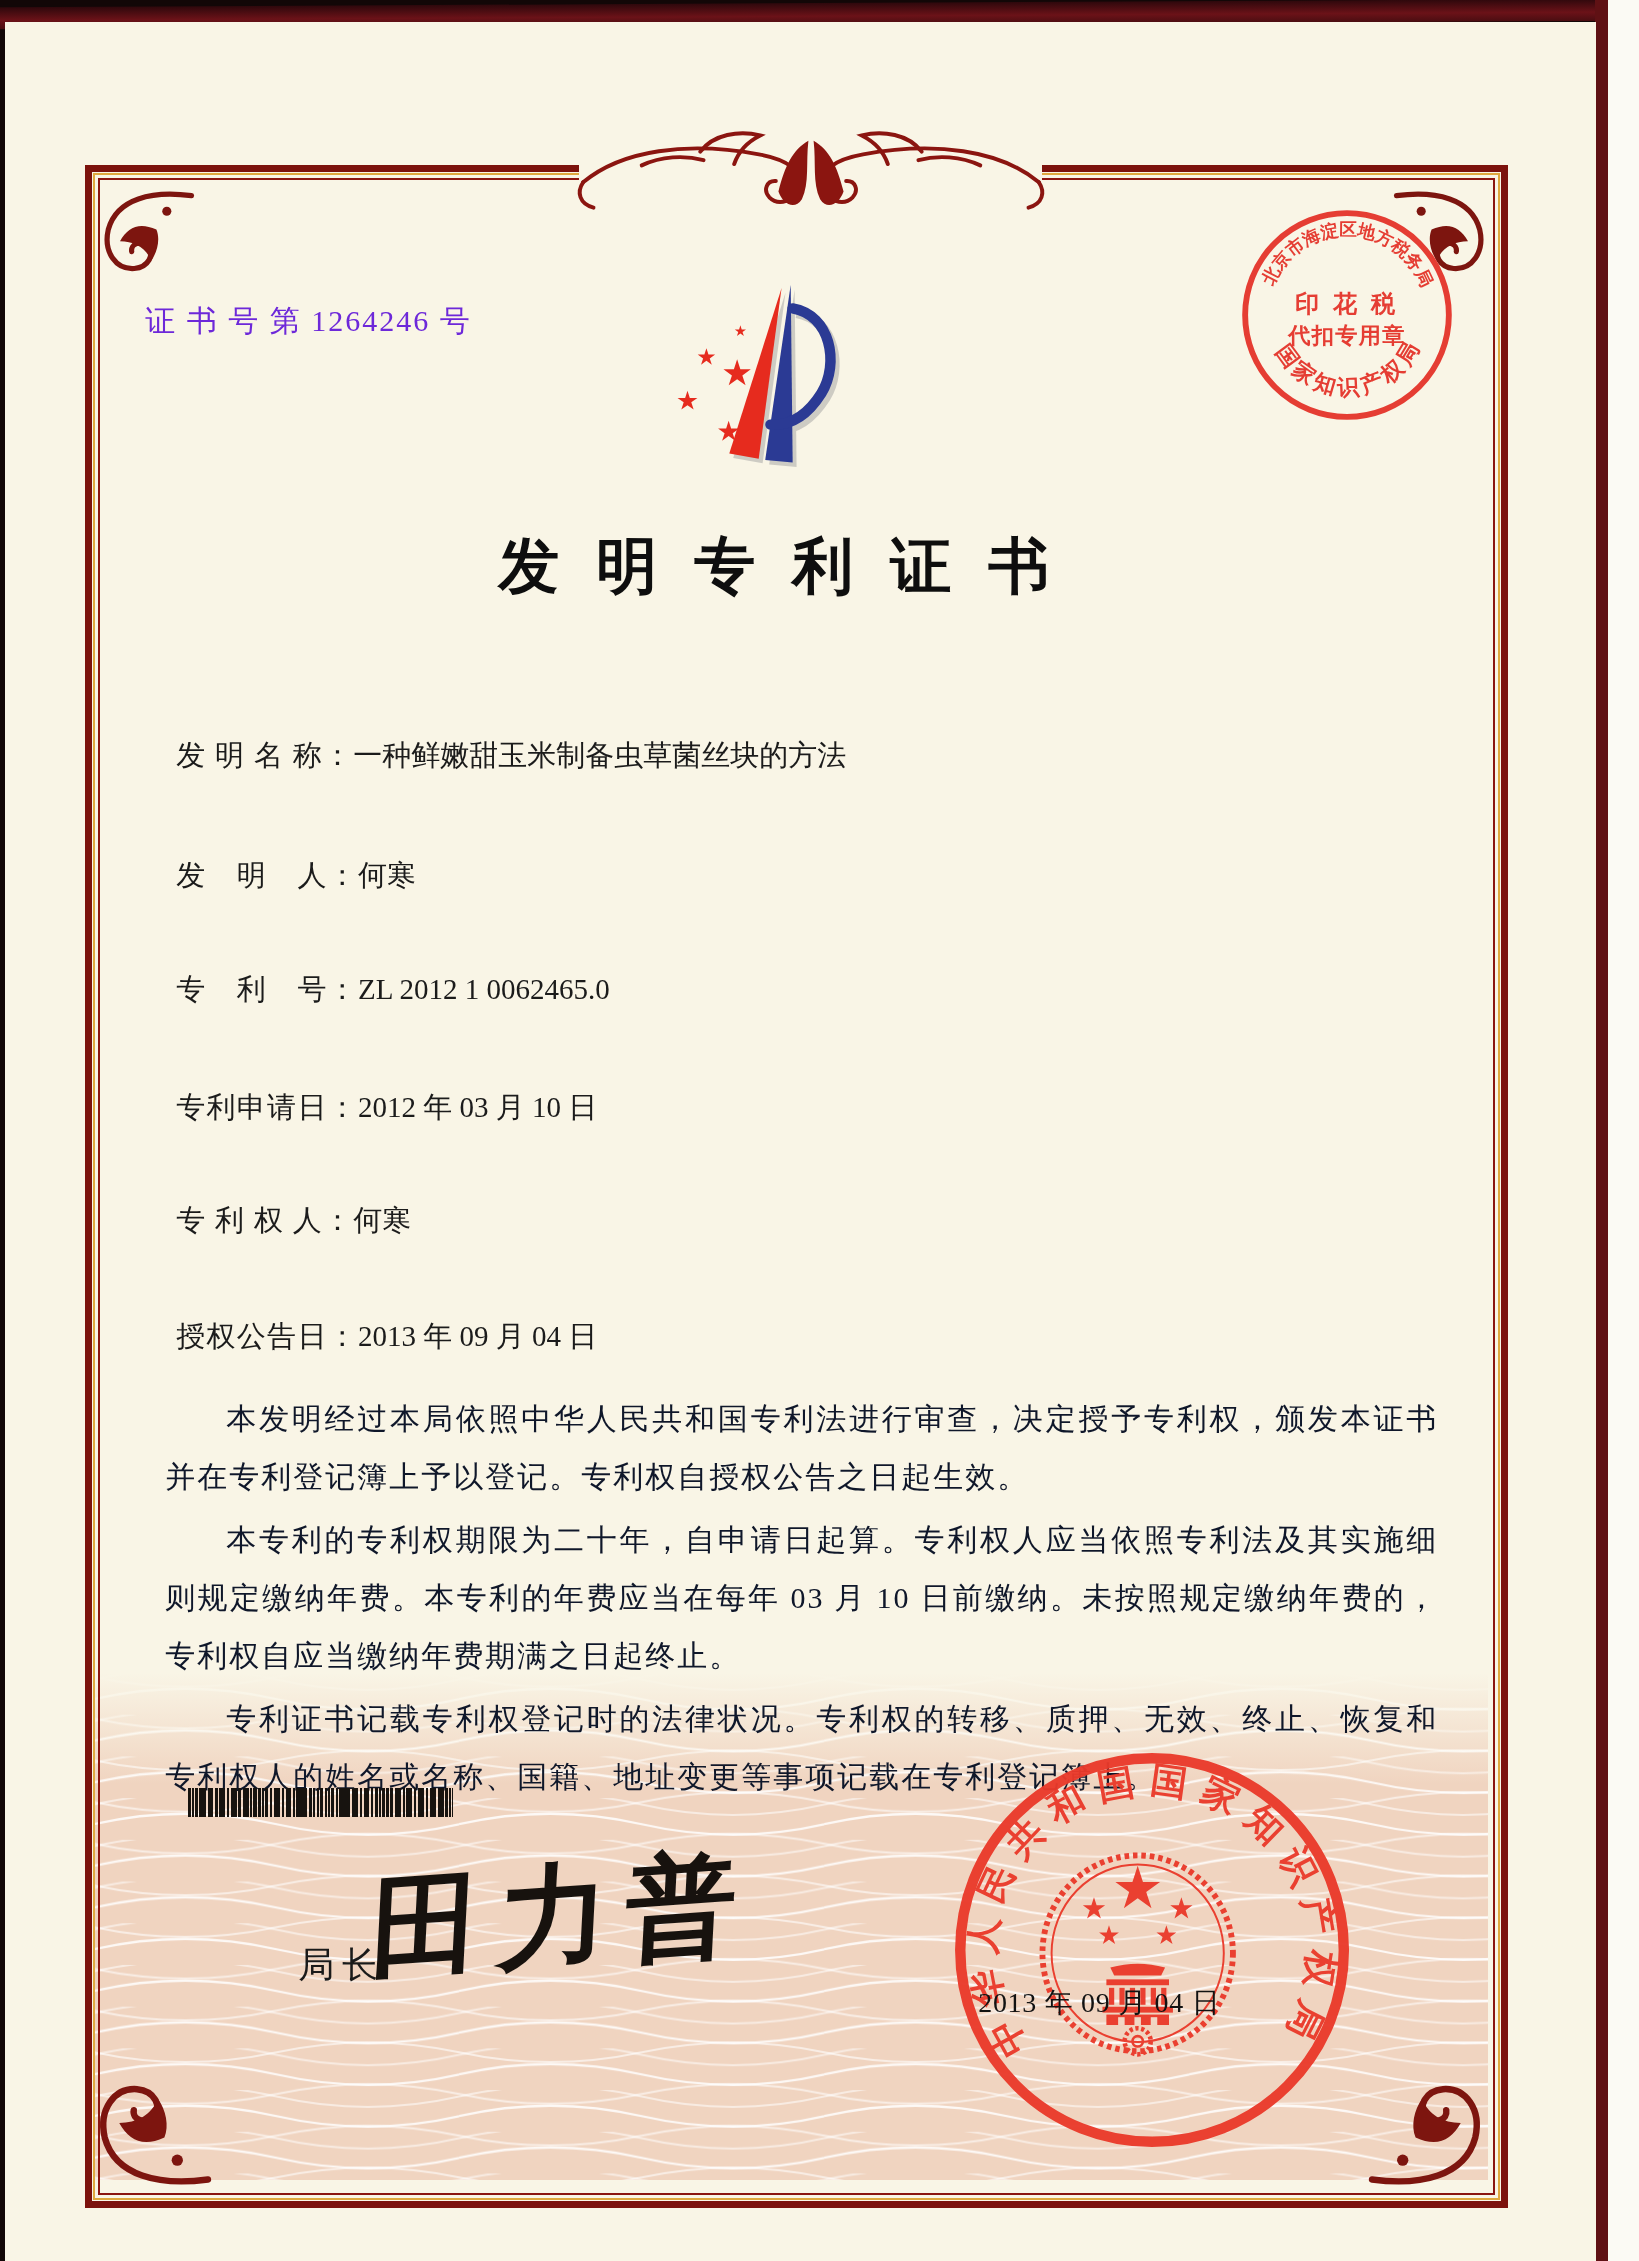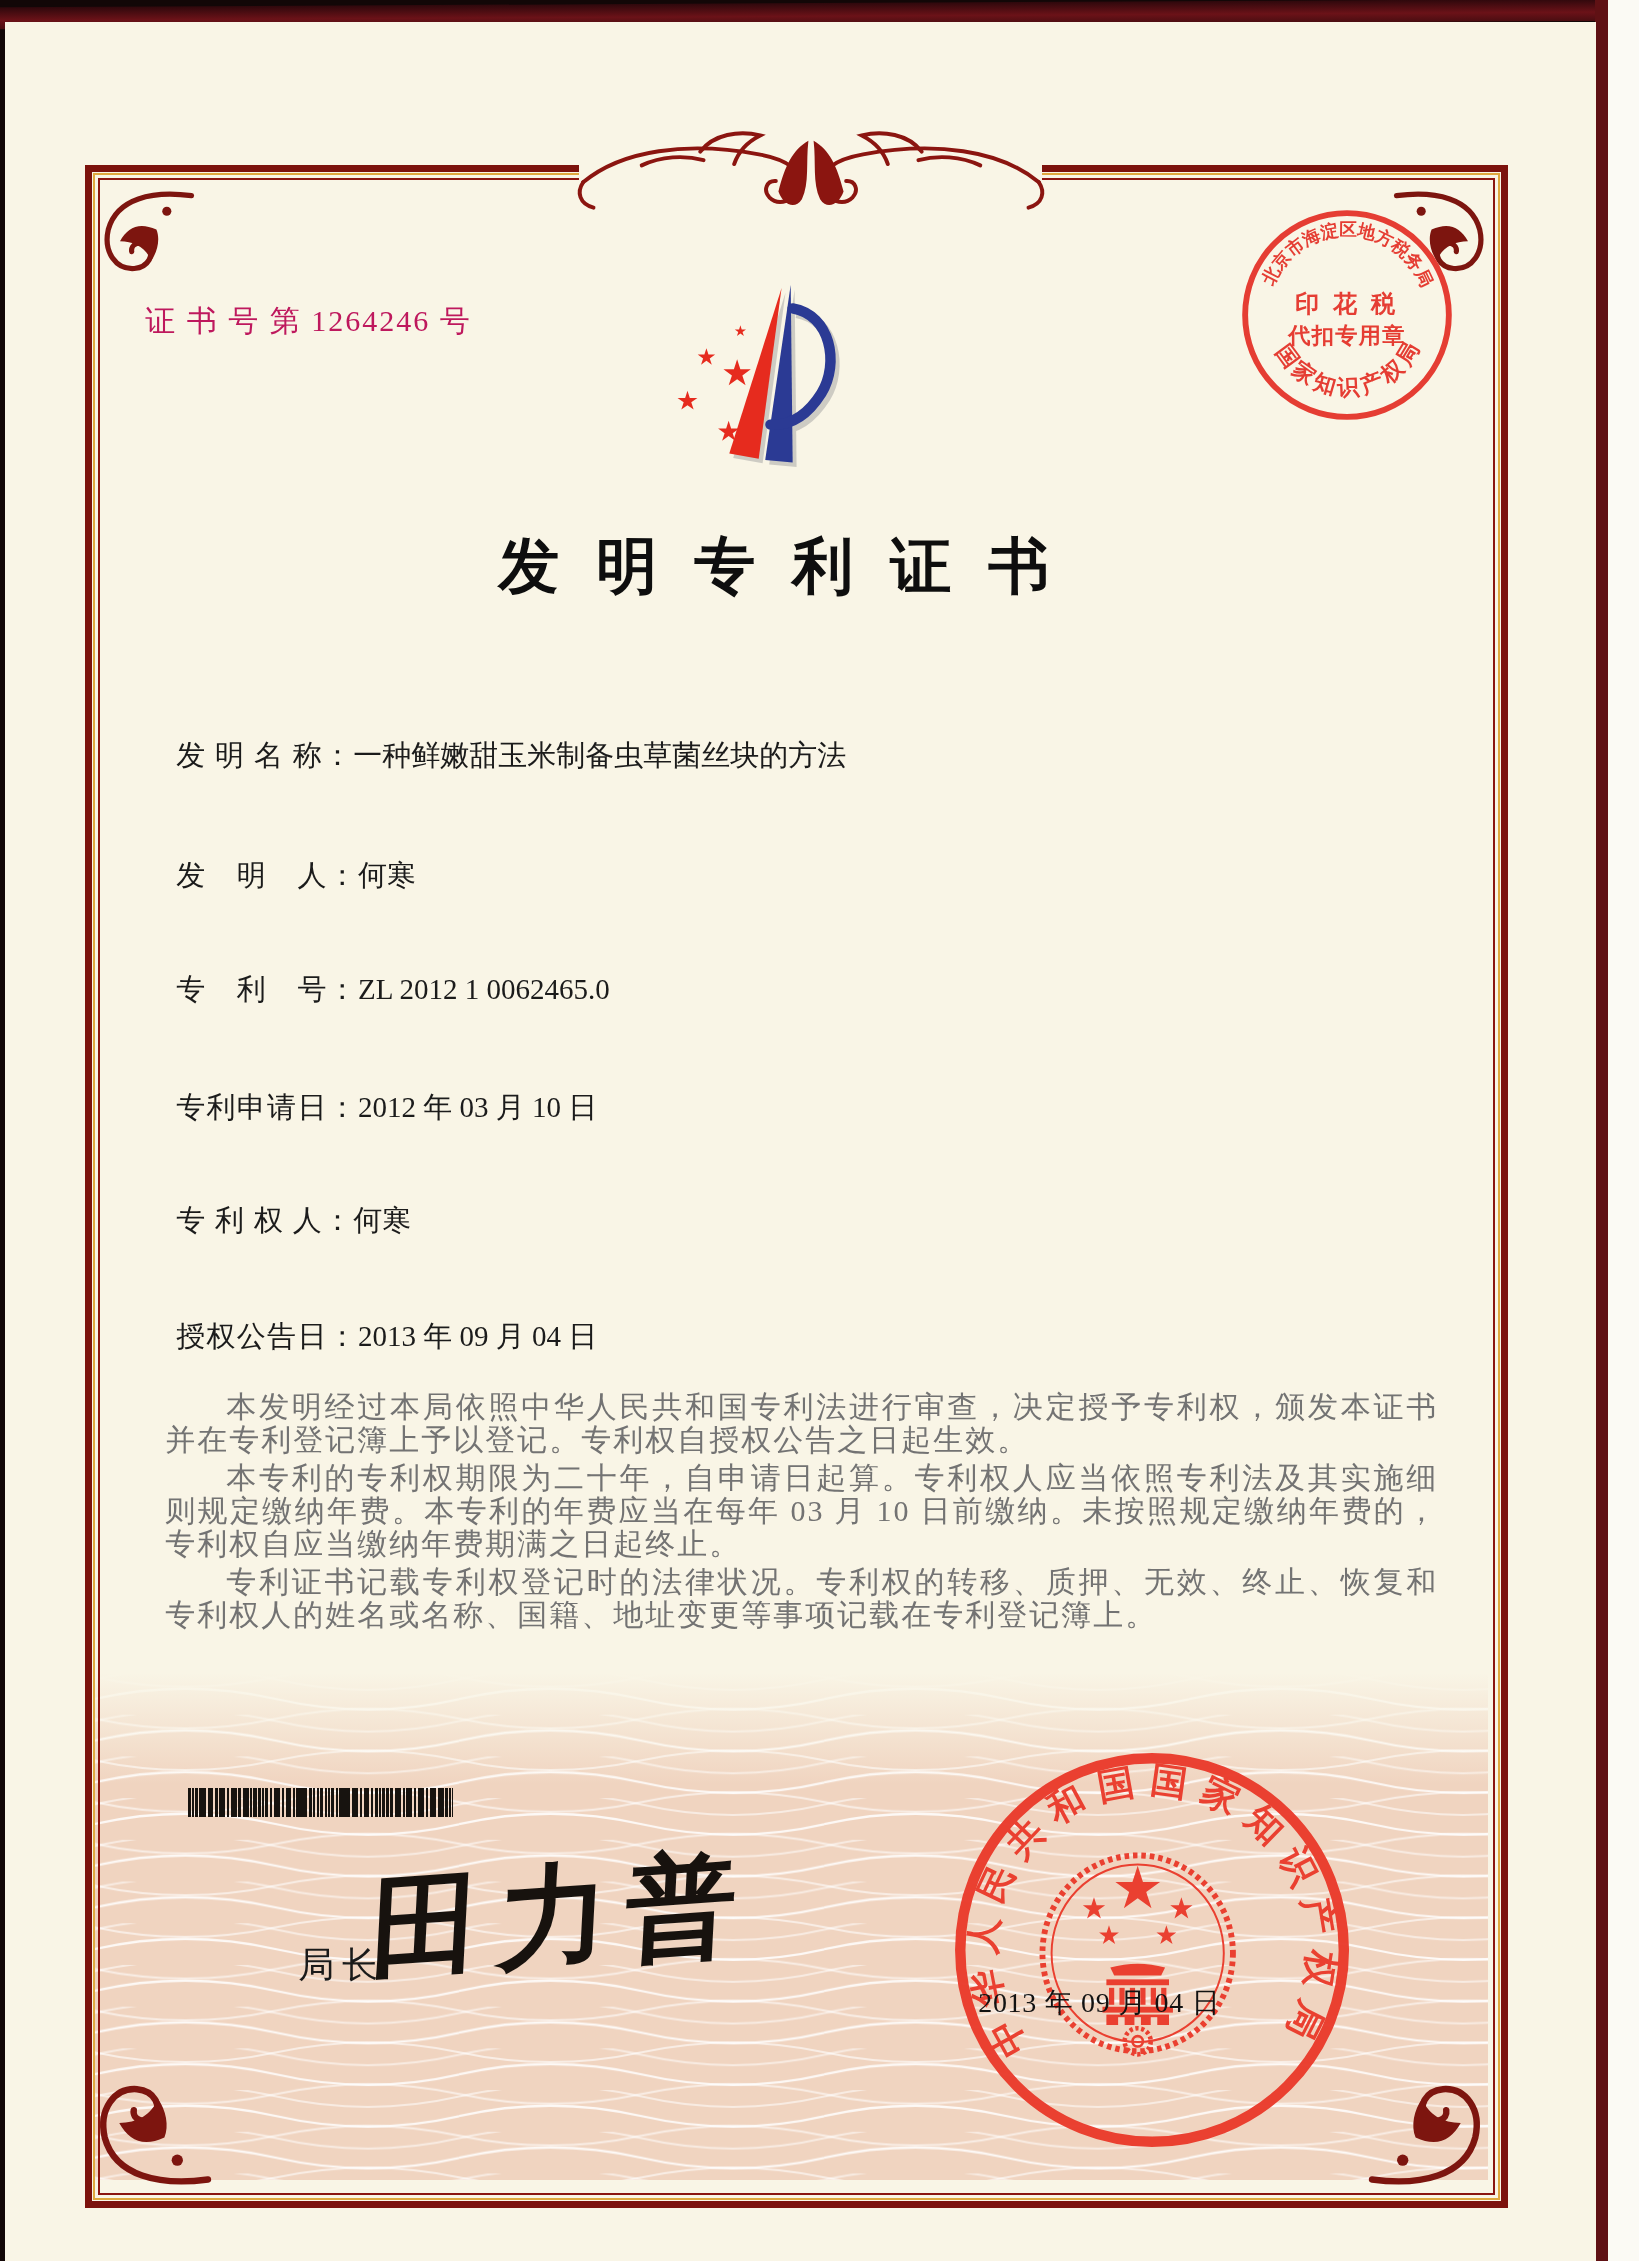--- a/index.html
+++ b/index.html
@@ -26,32 +26,32 @@
   .waves svg{display:block;width:100%;height:100%;}
   
   .top-orn-mask{position:absolute;left:574px;top:134px;width:463px;height:40px;background:#f9f5e6;z-index:3;}
   .top-orn{position:absolute;left:558px;top:103px;width:496px;height:112px;z-index:4;}
   .corner{position:absolute;width:104px;height:104px;z-index:4;}
   .c-tl{left:89px;top:162px;}
   .c-tr{left:1385px;top:162px;transform:scaleX(-1);}
   .c-bl{left:82px;top:2043px;width:129px;height:129px;transform:scaleY(-1);}
   .c-br{left:1359px;top:2043px;width:129px;height:129px;transform:scale(-1,-1);}
   
-  .cert-no{position:absolute;left:140px;top:279px;font-size:30px;letter-spacing:2px;color:#be185d;z-index:5;}
+  .cert-no{position:absolute;left:140px;top:279px;font-size:30px;letter-spacing:2px;color:#6d28d9;z-index:5;}
   .logo{position:absolute;left:657px;top:255px;width:196px;height:196px;z-index:5;}
   .tax-stamp{position:absolute;left:1231px;top:182px;width:222px;height:222px;z-index:6;opacity:.95;}
   .title{position:absolute;left:80px;top:504px;width:1409px;text-align:center;
     font-size:61px;font-weight:700;letter-spacing:37px;padding-left:5px;box-sizing:border-box;
     color:#0e0e0e;z-index:5;}
   .field{position:absolute;left:171px;font-size:29px;color:#1b1b1b;z-index:5;white-space:nowrap;}
   .field .lbl{letter-spacing:1.3px;}
   .f1{top:714px;} .f2{top:834px;} .f3{top:948px;}
   .f4{top:1066px;} .f5{top:1179px;} .f6{top:1295px;}
   .paras{position:absolute;left:160px;top:1368px;width:1273px;z-index:5;
-    font-size:30px;line-height:33px;letter-spacing:2px;color:#737373;text-align:justify;}
+    font-size:30px;line-height:58px;letter-spacing:2px;color:#0f172a;text-align:justify;}
   .paras p{margin:0 0 5.2px 0;text-indent:61px;}
   .barcode{position:absolute;left:183px;top:1766px;width:265px;height:29px;z-index:5;
     background:
       repeating-linear-gradient(90deg,#17130f 0 2px,rgba(0,0,0,0) 2px 3.9px),
       repeating-linear-gradient(90deg,#17130f 0 1.3px,rgba(0,0,0,0) 1.3px 7.2px),
       repeating-linear-gradient(90deg,#17130f 0 3.3px,rgba(0,0,0,0) 3.3px 11px);}
   .sig-title{position:absolute;left:293px;top:1919px;font-size:36px;letter-spacing:7.8px;color:#1a1a1a;z-index:5;}
   .sig-name{position:absolute;left:365px;top:1839px;font-size:111px;font-weight:700;color:#17120e;
     transform:rotate(-4deg) skewX(-7deg);letter-spacing:17px;z-index:5;line-height:1;}
   .seal{position:absolute;left:937px;top:1716px;width:424px;height:424px;z-index:6;opacity:.96;}

